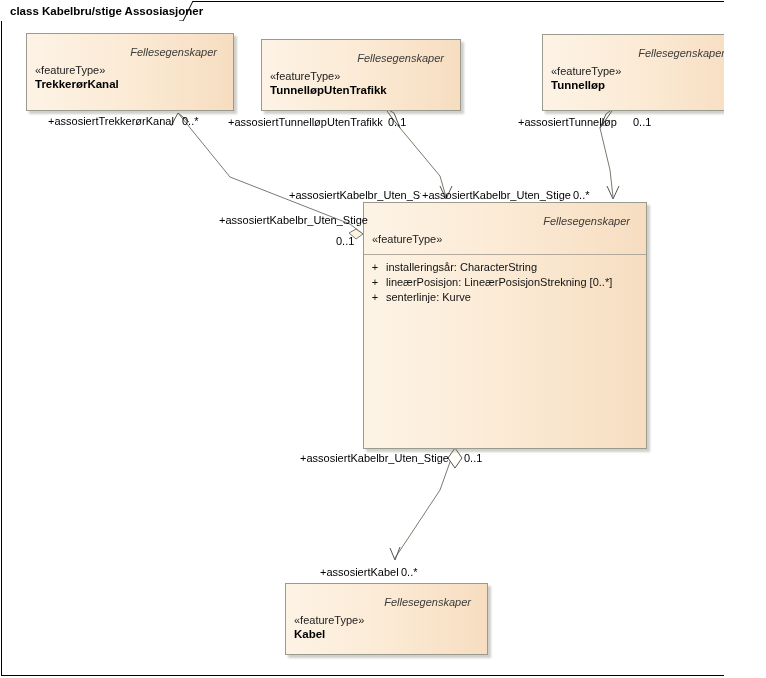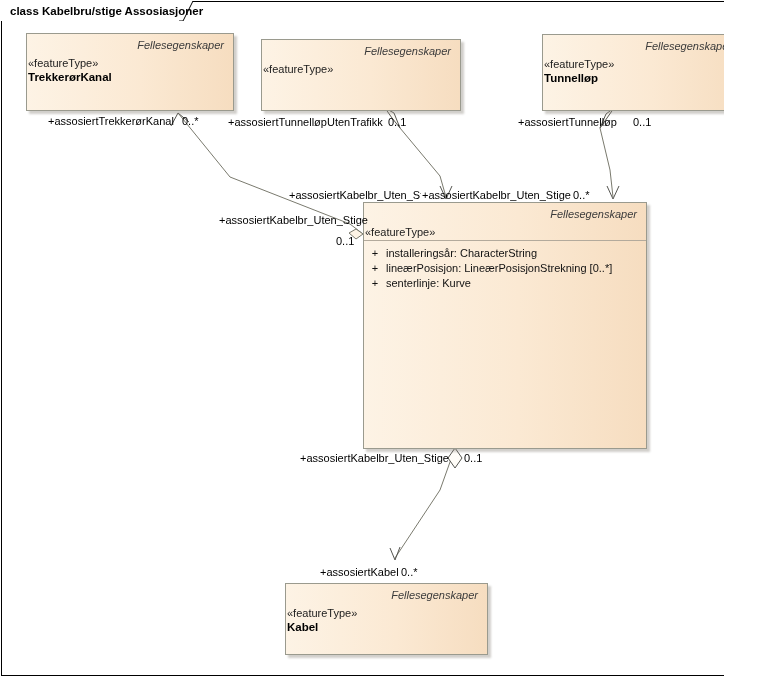--- a/index.html
+++ b/index.html
@@ -68,21 +68,21 @@
   .uml {
     position: absolute;
     box-sizing: border-box;
     border: 1px solid #9a9a8e;
     background: linear-gradient(to right, #fdf3e5 0%, #fbe9d3 55%, #f6ddc0 100%);
     box-shadow: 3px 3px 2px rgba(140,135,125,0.40);
     z-index: 3;
   }
   .uml-head {
     position: relative;
-    padding: 1px;
+    padding: 8px;
   }
   .uml-pkg {
     text-align: right;
     font-size: 11px;
     font-style: italic;
     color: #3b3b3b;
     padding: 4px 8px 1px 0;
     line-height: 13px;
     white-space: nowrap;
   }
@@ -202,20 +202,21 @@
       <div class="uml-pkg">Fellesegenskaper</div>
       <div class="uml-stereo">«featureType»</div>
       <div class="uml-name">TrekkerørKanal</div>
     </div>
   </div>
 
   <div class="uml" style="left:261px; top:39px; width:200px; height:72px;">
     <div class="uml-head">
       <div class="uml-pkg">Fellesegenskaper</div>
       <div class="uml-stereo">«featureType»</div>
+      <div class="uml-name">TunnelløpUtenTrafikk</div>
     </div>
   </div>
 
   <div class="uml" style="left:542px; top:34px; width:200px; height:77px;">
     <div class="uml-head">
       <div class="uml-pkg">Fellesegenskaper</div>
       <div class="uml-stereo">«featureType»</div>
       <div class="uml-name">Tunnelløp</div>
     </div>
   </div>

